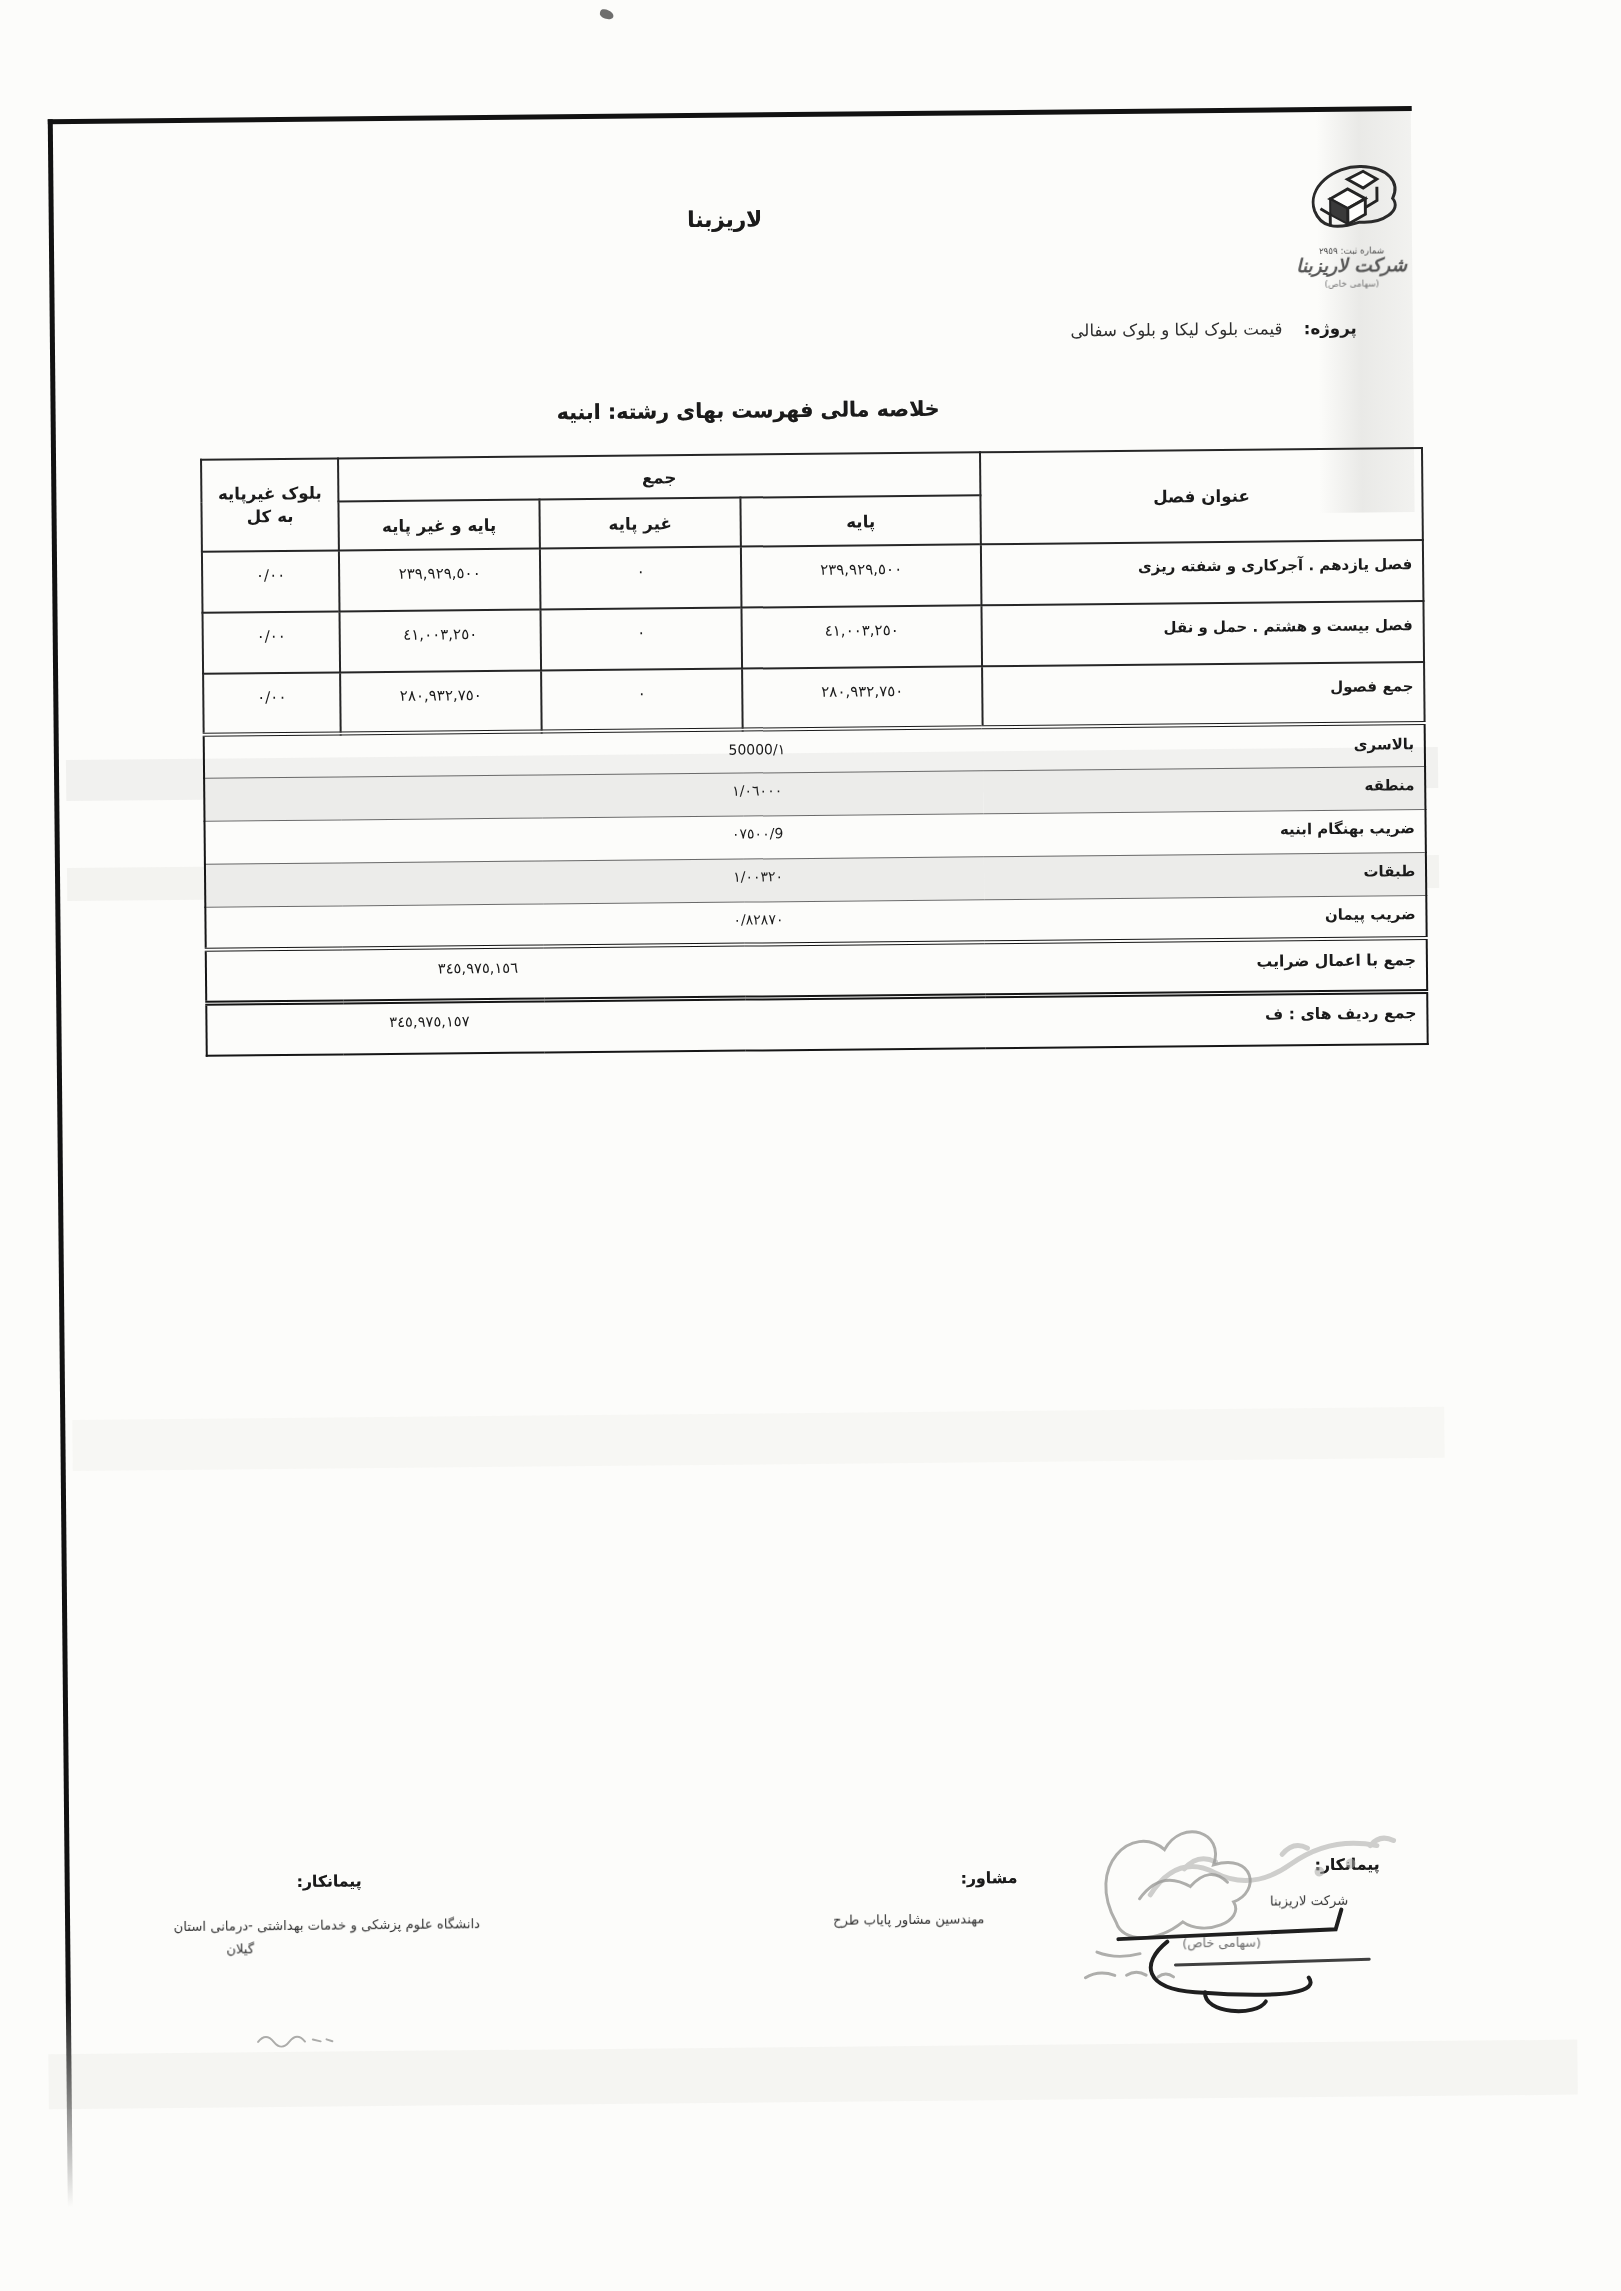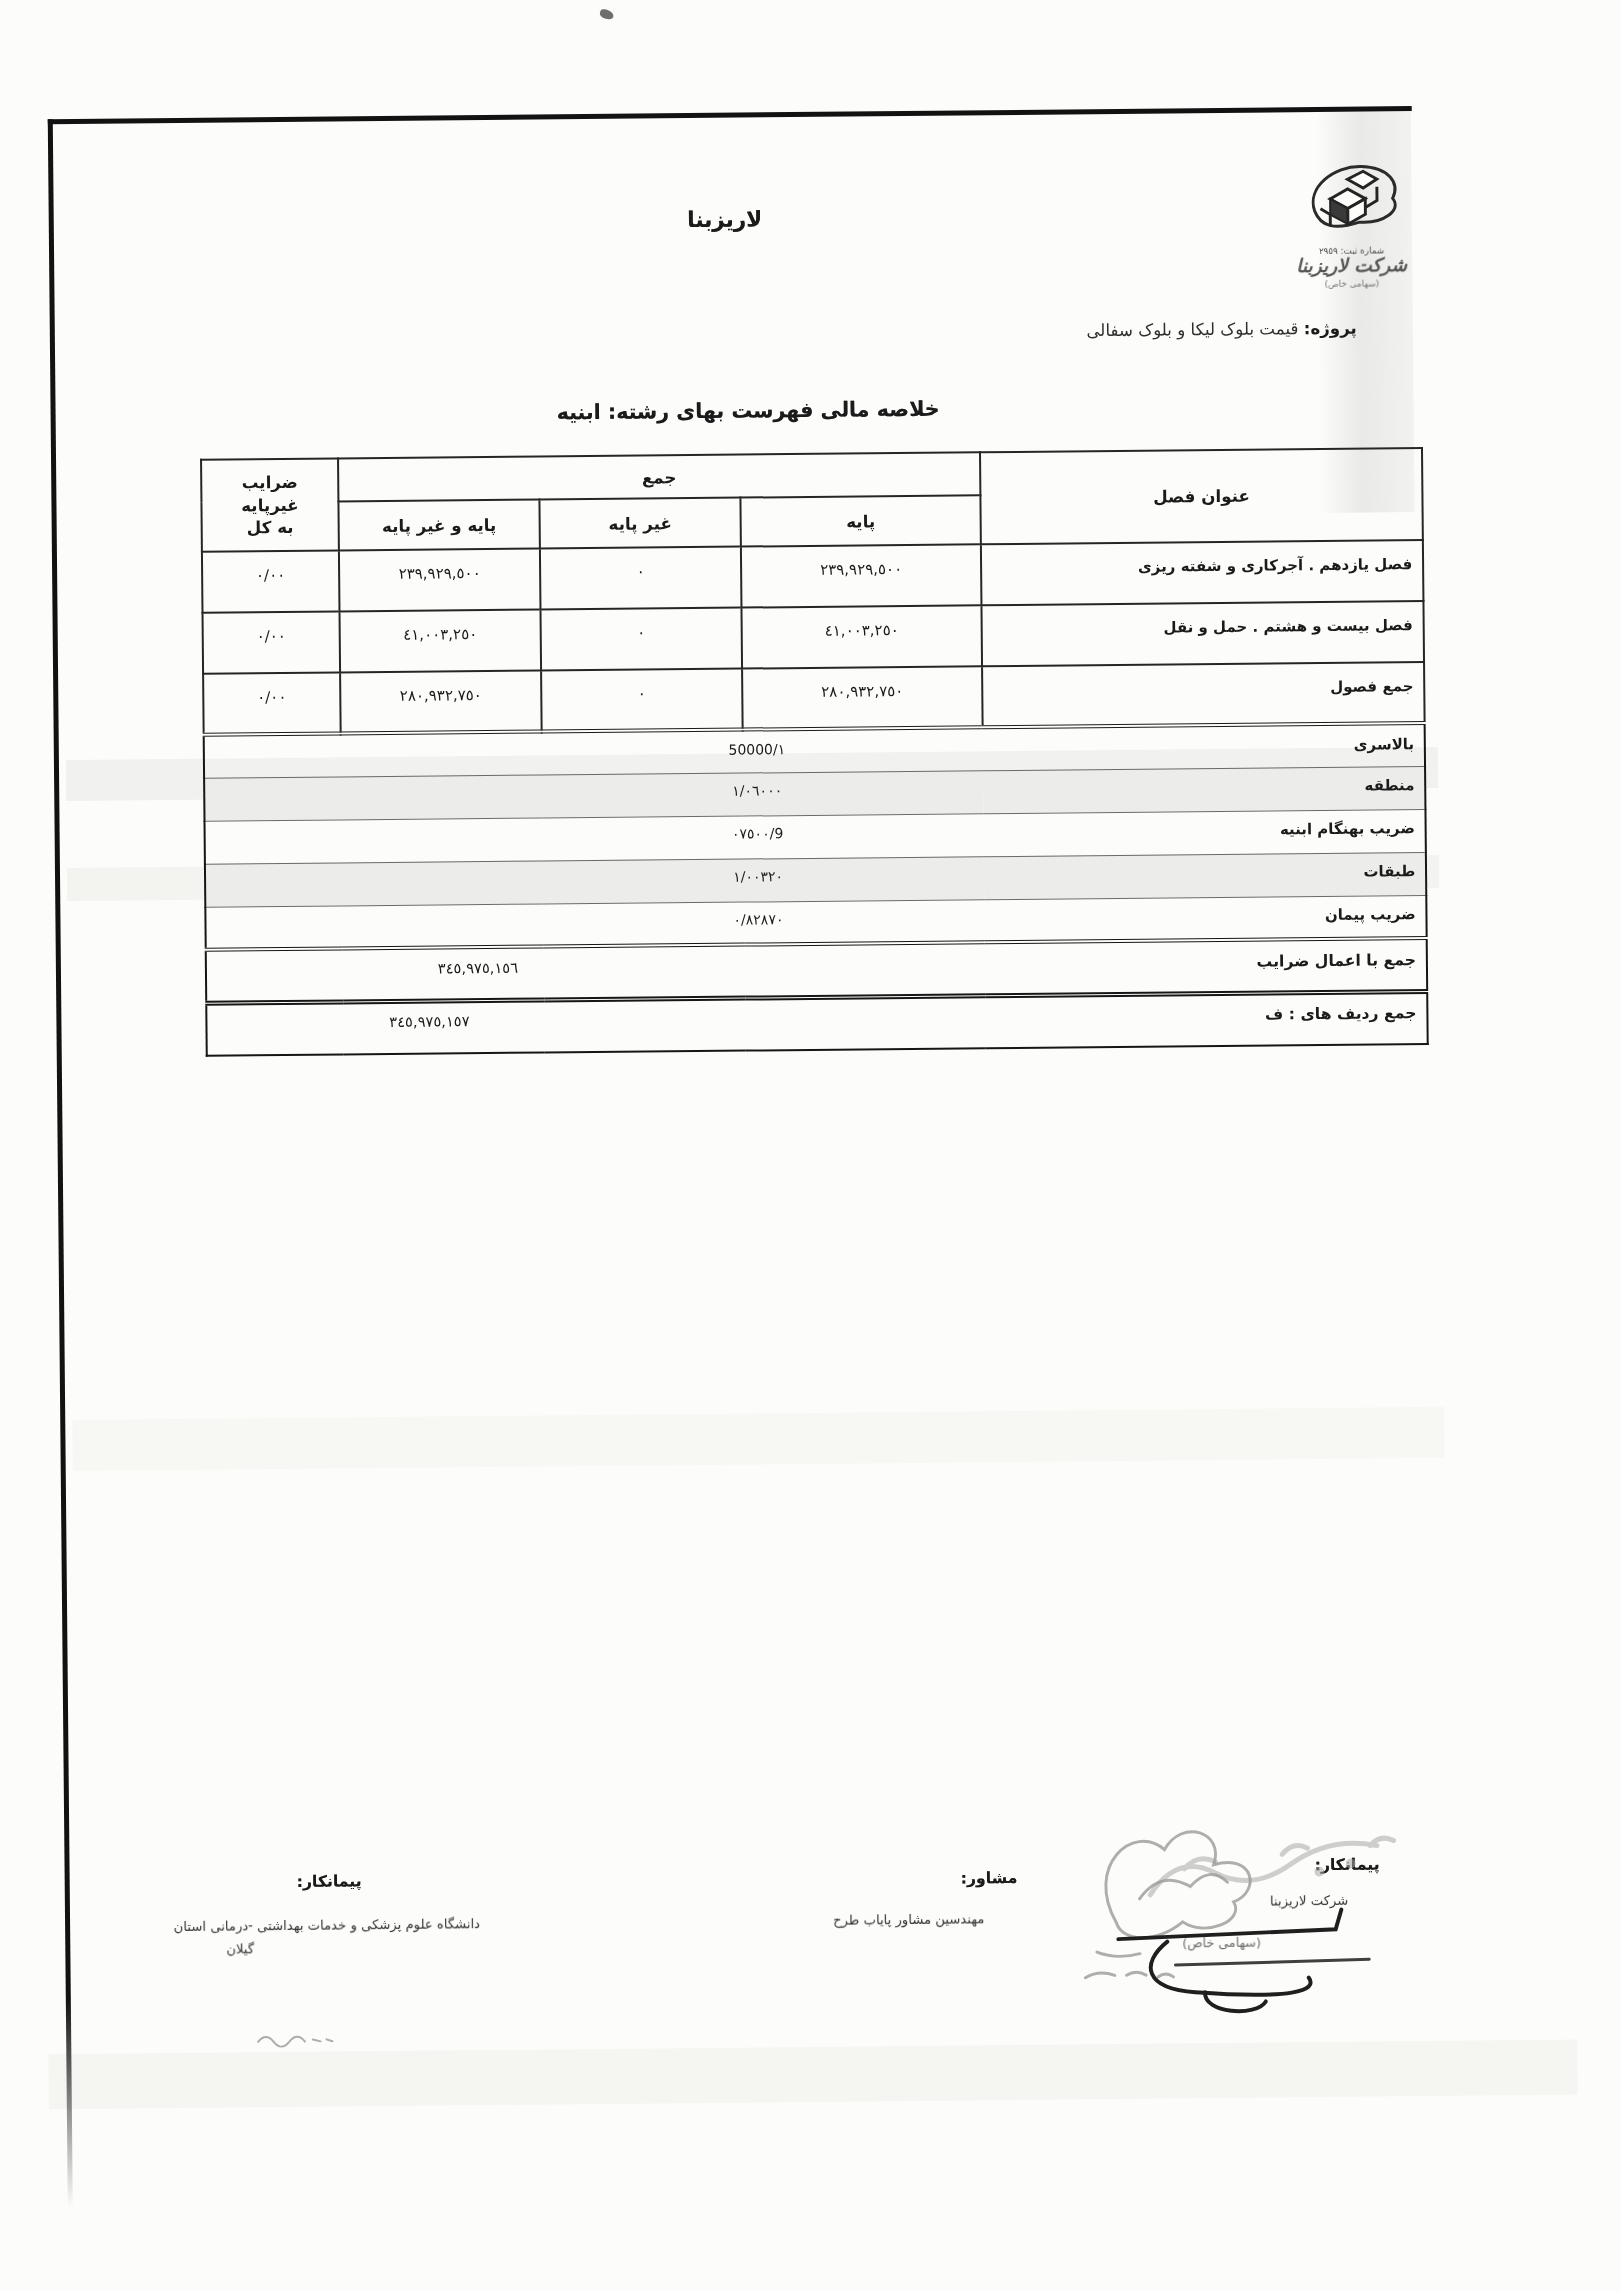--- a/index.html
+++ b/index.html
@@ -26,21 +26,21 @@
   
   .logo{position:absolute;left:1296px;top:165px;width:127px;text-align:center;}
   .logo svg{display:block;margin:0 auto;}
   .logo-reg{display:block;font-size:8.8px;color:#4c4c4c;filter:blur(0.3px);margin-top:2px;}
   .logo-name{display:block;font-size:18.6px;font-weight:bold;font-style:italic;color:#555;filter:blur(0.5px);line-height:1.1;}
   .logo-type{display:block;font-size:8.8px;color:#777;filter:blur(0.3px);margin-top:2.9px;}
 
   .title{position:absolute;left:625px;top:206px;width:216px;text-align:center;
          font-size:21.6px;font-weight:bold;letter-spacing:1px;text-shadow:0 0 0.5px rgba(0,0,0,.6);}
   .project{position:absolute;left:968px;top:323px;width:396px;direction:rtl;text-align:right;font-size:16.7px;}
-  .project .lbl{font-weight:bold;}
+  .project .lbl{font-weight:bold;margin-left:16px;}
   .project .val{color:#2e2e2e;}
   .heading{position:absolute;left:529px;top:398px;width:451px;text-align:center;
            font-size:20.6px;font-weight:bold;text-shadow:0 0 0.5px rgba(0,0,0,.55);}
 
   
   .tablewrap{position:absolute;left:208px;top:453px;width:1221px;}
   table{width:100%;border-collapse:collapse;direction:rtl;table-layout:fixed;
         border:2.9px solid #161616;}
   th,td{border:2px solid #262626;padding:0 9.8px;box-sizing:border-box;}
   thead th{font-size:16.7px;font-weight:bold;text-align:center;vertical-align:middle;}
@@ -125,21 +125,21 @@
           <col style="width:240px">
           <col style="width:201px">
         <col style="width:201px">
           <col style="width:137px">
       </colgroup>
       <thead>
         <tr class="hr1">
           <th rowspan="2" class="h-chapter">عنوان فصل</th>
           <th colspan="3" class="h-total">جمع</th>
           <th rowspan="2" class="h-pct">
-            <span>ضرایب غیرپایه</span>
+            <span>بلوک غیرپایه</span>
             <span>به کل</span>
           </th>
         </tr>
         <tr class="hr2">
           <th>پایه</th>
           <th>غیر پایه</th>
           <th>پایه و غیر پایه</th>
         </tr>
       </thead>
       <tbody class="data">

